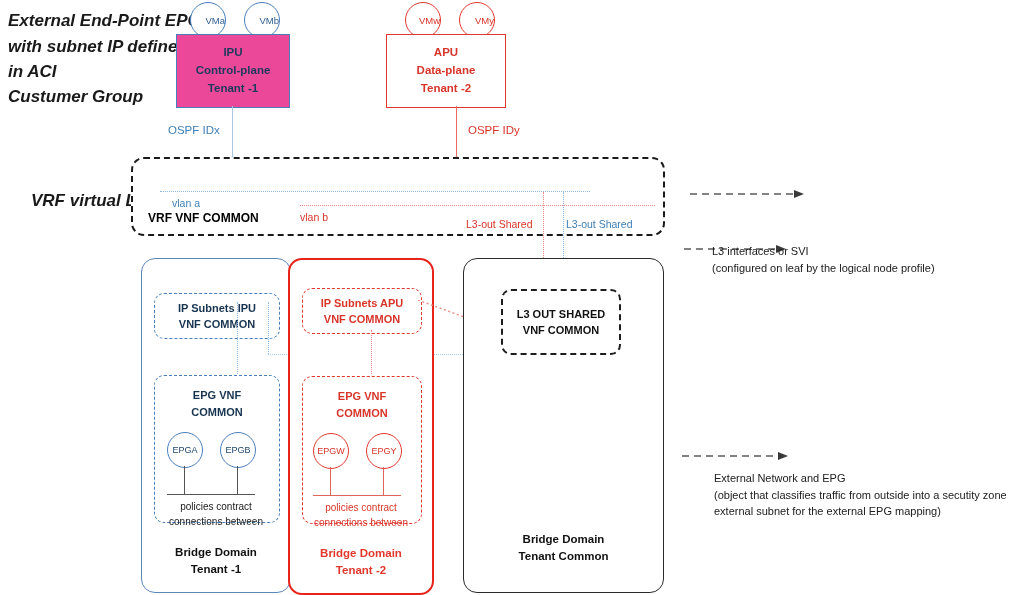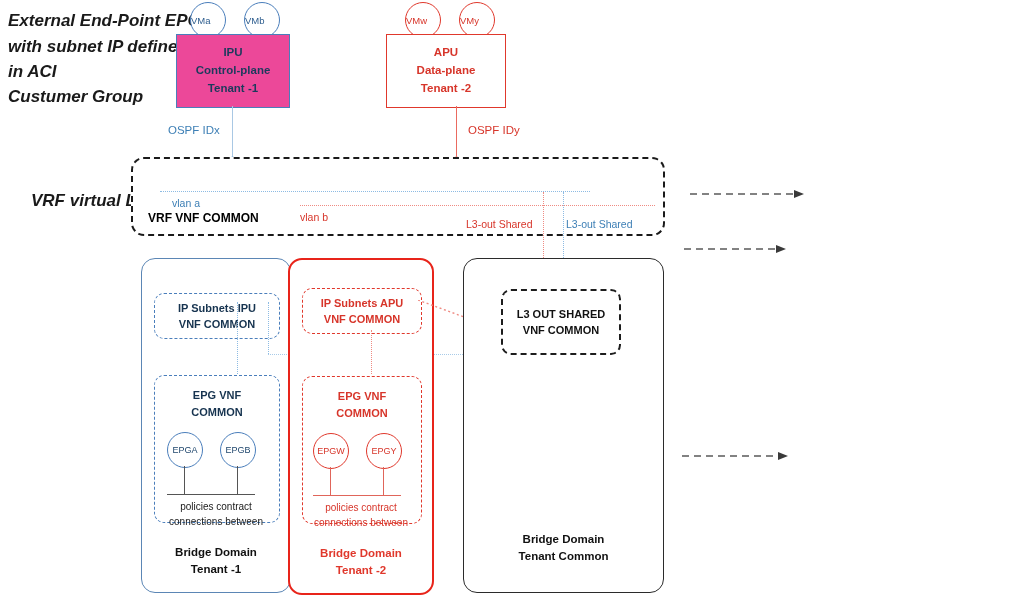--- a/index.html
+++ b/index.html
@@ -14,21 +14,21 @@
   .box-ipu{position:absolute;left:176px;top:34px;width:112px;height:72px;
            border:1.6px solid #4a7ebb;background:#ec4899;}
   .box-apu{position:absolute;left:386px;top:34px;width:118px;height:72px;
            border:1.8px solid #e0382c;background:#fff;}
   .box-ipu .t,.box-apu .t{font-size:11.5px;font-weight:700;text-align:center;
            line-height:1.55;margin-top:9px;}
   .box-ipu .t{color:#1b3a5c;}
   .box-apu .t{color:#d7352a;}
   
   .vm{position:absolute;width:34px;height:34px;border-radius:50%;
-      background:#fff;display:flex;align-items:center;justify-content:flex-start;
+      background:#fff;display:flex;align-items:center;justify-content:flex-end;
       font-size:9.5px;}
   .vm.blue{border:1.5px solid #4a7ebb;color:#2c5party;color:#2d5d8e;}
   .vm.red{border:1.6px solid #e0382c;color:#d7352a;}
   
   .vrf{position:absolute;left:131px;top:157px;width:530px;height:75px;
        border:2.2px dashed #1a1a1a;border-radius:13px;background:#fff;}
   .vrf-label{position:absolute;left:148px;top:211px;font-size:12px;
        font-weight:700;color:#000000;}
   
   .bd{position:absolute;background:#fff;border-radius:14px;}
@@ -216,21 +216,26 @@
       <polygon points="104,2 104,10 114,6" fill="#3a3a3a"></polygon>
     </svg>
   </div>
 
   <div class="abs arrow" style="left:684px;top:243px;">
     <svg width="106" height="12" viewBox="0 0 106 12">
       <line x1="0" y1="6" x2="92" y2="6" stroke="#5a5a5a" stroke-width="1.3" stroke-dasharray="7,5"></line>
       <polygon points="92,2 92,10 102,6" fill="#3a3a3a"></polygon>
     </svg>
   </div>
+  <div class="ann" style="left:712px;top:243px;white-space:pre-line;">L3 interfaces or SVI
+(configured on leaf by the logical node profile)</div>
 
   <div class="abs arrow" style="left:682px;top:450px;">
     <svg width="110" height="12" viewBox="0 0 110 12">
       <line x1="0" y1="6" x2="96" y2="6" stroke="#5a5a5a" stroke-width="1.3" stroke-dasharray="7,5"></line>
       <polygon points="96,2 96,10 106,6" fill="#3a3a3a"></polygon>
     </svg>
   </div>
+  <div class="ann" style="left:714px;top:470px;white-space:pre-line;">External Network and EPG
+(object that classifies traffic from outside into a secutity zone
+external subnet for the external EPG mapping)</div>
 
 </div>
 
 </body></html>

